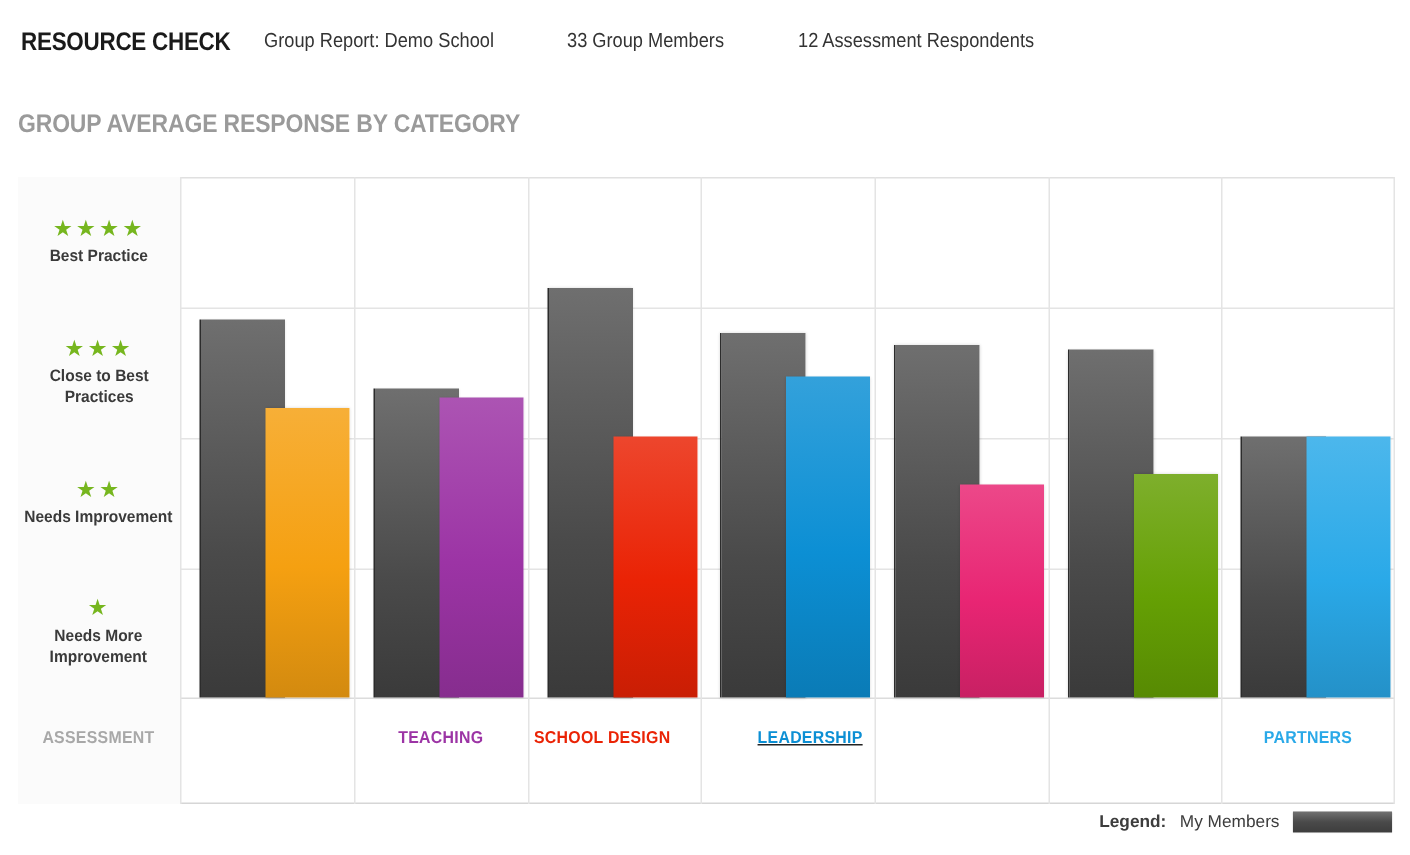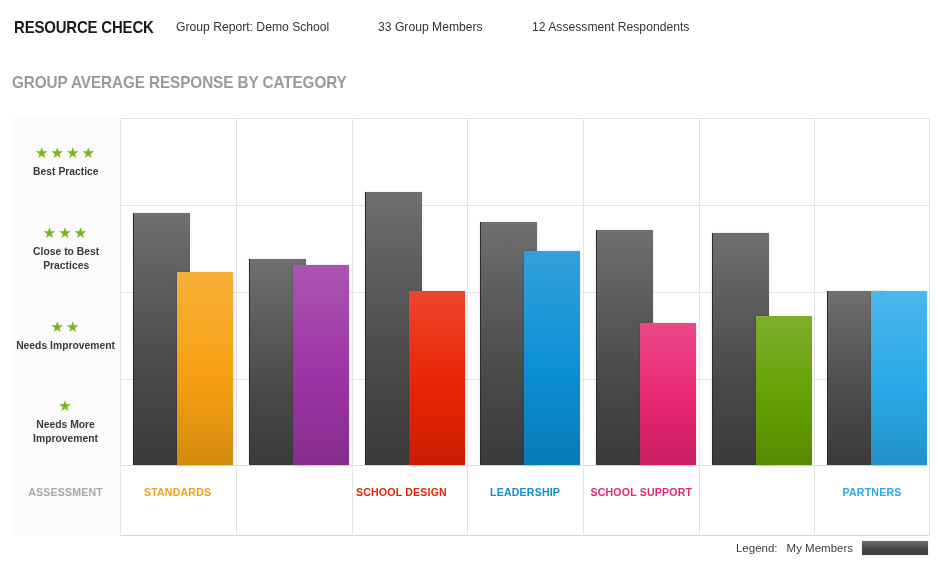--- a/index.html
+++ b/index.html
@@ -114,21 +114,21 @@
     font-family:"Liberation Sans Narrow","Liberation Sans",sans-serif;
     transform:scaleX(0.92);
   }
   #cat-assessment .cat-label{color:#a8a8a8;}
 
   
   #legend{
     position:absolute;right:12px;top:541px;
     display:flex;align-items:center;gap:9px;
   }
-  #legend-title{font-size:11.5px;font-weight:normal;color:#3d3d3d;}
+  #legend-title{font-size:11.5px;font-weight:bold;color:#3d3d3d;}
   #legend-item-label{font-size:11.5px;color:#3d3d3d;}
   #legend-swatch{
     width:66px;height:14px;
     background:linear-gradient(to bottom,#6d6d6d 0%,#535353 45%,#3a3a3a 100%);
     box-shadow:0 0 1px rgba(0,0,0,0.3);
   }
 </style>
 </head>
 <body>
 
@@ -208,31 +208,28 @@
       <div class="col-group" style="left: 694px; width: 116px;">
         <div class="bar gray" title="PARTNERS — Group Average: 2.01" style="left: 13px; width: 56px; height: 174.367px;"></div>
         <div class="bar color" title="PARTNERS — My Response: 2.01" style="left: 57px; width: 56px; height: 174.367px; background: linear-gradient(rgb(76, 183, 236) 0%, rgb(42, 169, 232) 55%, rgb(36, 145, 200) 100%);"></div>
       </div>
     </div>
 
   <div id="cat-row">
     <div class="cat-cell" id="cat-assessment" style="left:0px;width:108px;">
       <span class="cat-label">ASSESSMENT</span>
     </div>
-  <div class="cat-cell" style="left: 108px; width: 116px;">
-        <span class="cat-label" style="color: rgb(245, 160, 17);">STANDARDS</span>
+      <div class="cat-cell" style="left: 224px; width: 116px;">
+        <span class="cat-label" style="color: rgb(156, 52, 165);">TEACHING</span>
       </div>
       <div class="cat-cell" style="left: 340px; width: 99px;">
         <span class="cat-label" style="color: rgb(234, 35, 5);">SCHOOL DESIGN</span>
       </div>
-      <div class="cat-cell" style="left: 455px; width: 116px;">
+      <div class="cat-cell" style="left: 470px; width: 116px; text-decoration: underline;">
         <span class="cat-label" style="color: rgb(12, 143, 212);">LEADERSHIP</span>
-      </div>
-      <div class="cat-cell" style="left: 571px; width: 116px;">
-        <span class="cat-label" style="color: rgb(232, 37, 115);">SCHOOL SUPPORT</span>
       </div>
       <div class="cat-cell" style="left: 802px; width: 116px; text-align: right;">
         <span class="cat-label" style="color: rgb(42, 169, 232);">PARTNERS</span>
       </div>
     </div>
 
 </div>
 
 <div id="legend">
   <span id="legend-title">Legend:</span>

